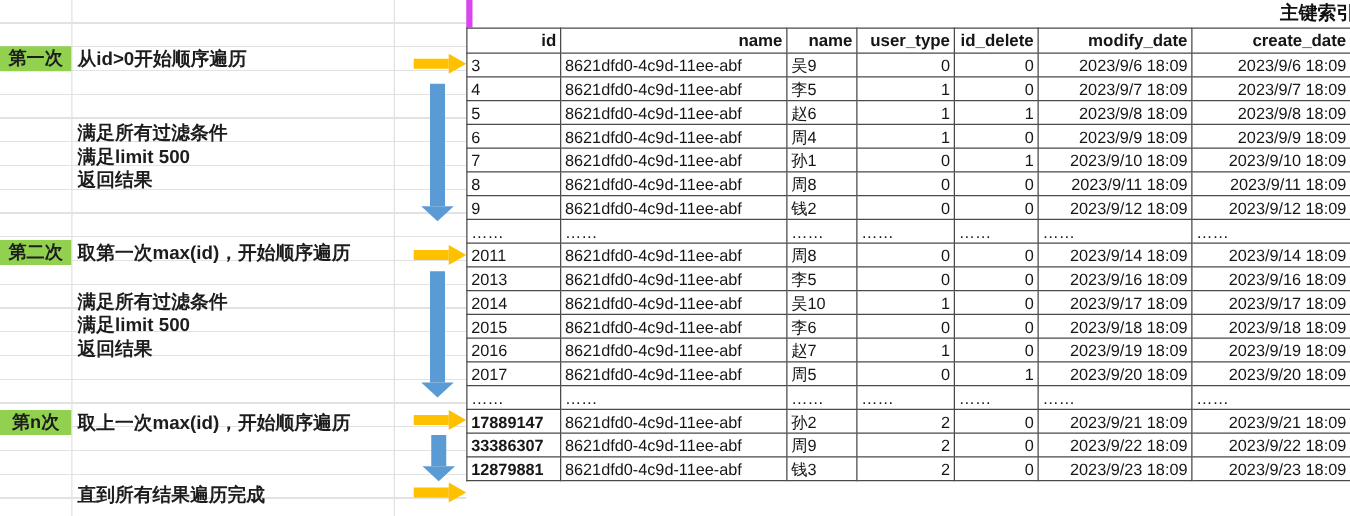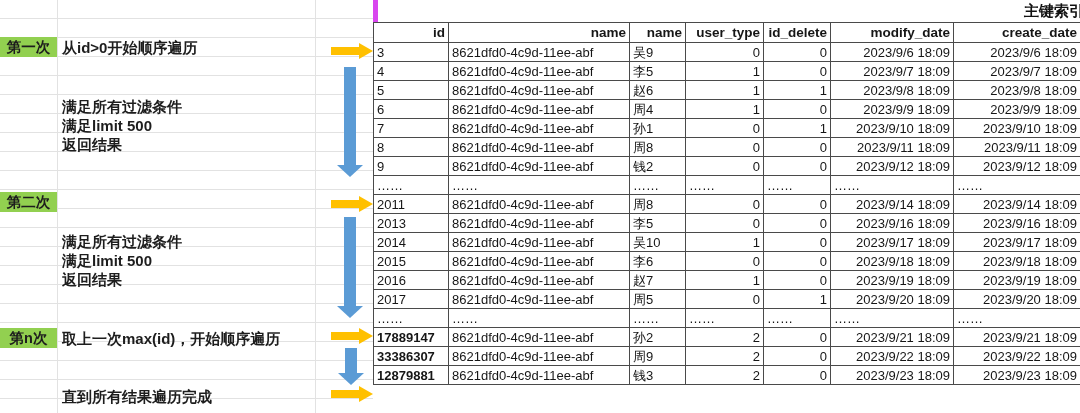--- a/index.html
+++ b/index.html
@@ -50,20 +50,21 @@
     <div class="vline" style="left:315px"></div>
 
     <div class="badge" style="top: 37px; background: rgb(146, 208, 80);">第一次</div>
     <div class="badge" style="top: 192px; background: rgb(146, 208, 80);">第二次</div>
     <div class="badge" style="top: 328px; background: rgb(146, 208, 80);">第n次</div>
 
     <div class="note" style="top:38px">从id&gt;0开始顺序遍历</div>
     <div class="note" style="top:97px">满足所有过滤条件</div>
     <div class="note" style="top:116px">满足limit 500</div>
     <div class="note" style="top:135px">返回结果</div>
+    <div class="note" style="top:193px">取第一次max(id)，开始顺序遍历</div>
     <div class="note" style="top:232px">满足所有过滤条件</div>
     <div class="note" style="top:251px">满足limit 500</div>
     <div class="note" style="top:270px">返回结果</div>
     <div class="note" style="top:329px">取上一次max(id)，开始顺序遍历</div>
     <div class="note" style="top:387px">直到所有结果遍历完成</div>
   </div>
 
   <div class="arrow-right" style="left:331px;top:43px">
       <div class="ar-shaft"></div>
       <div class="ar-head"></div>

